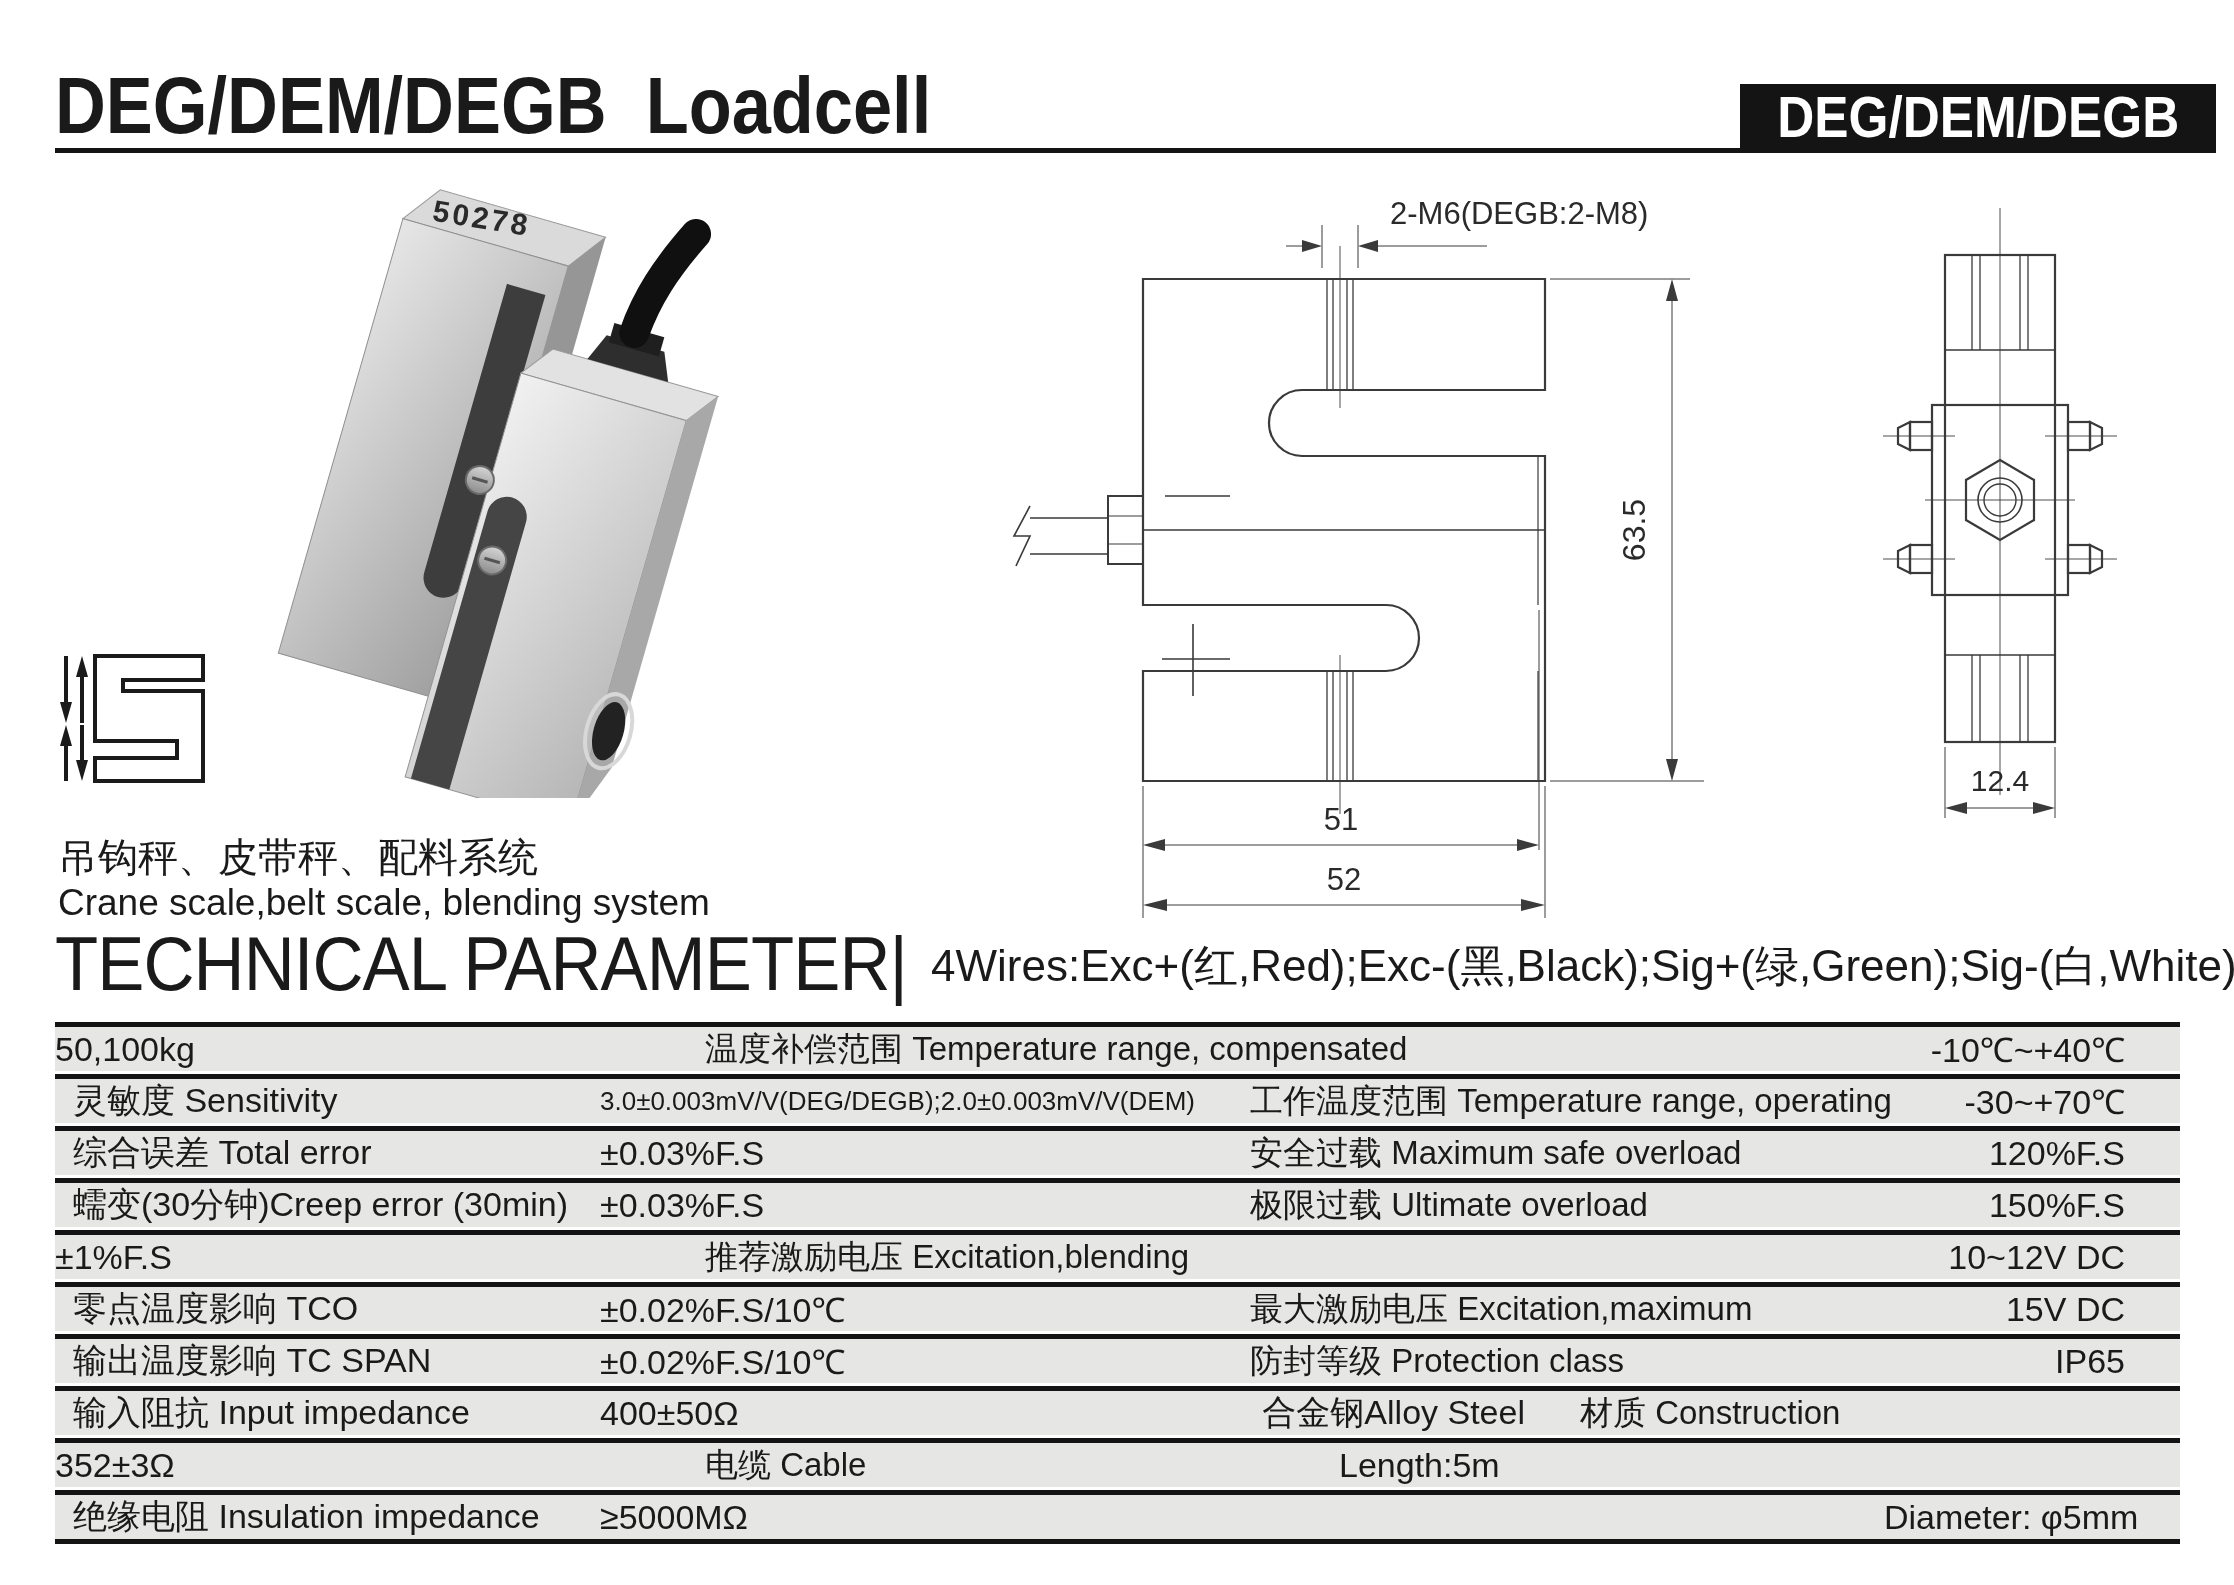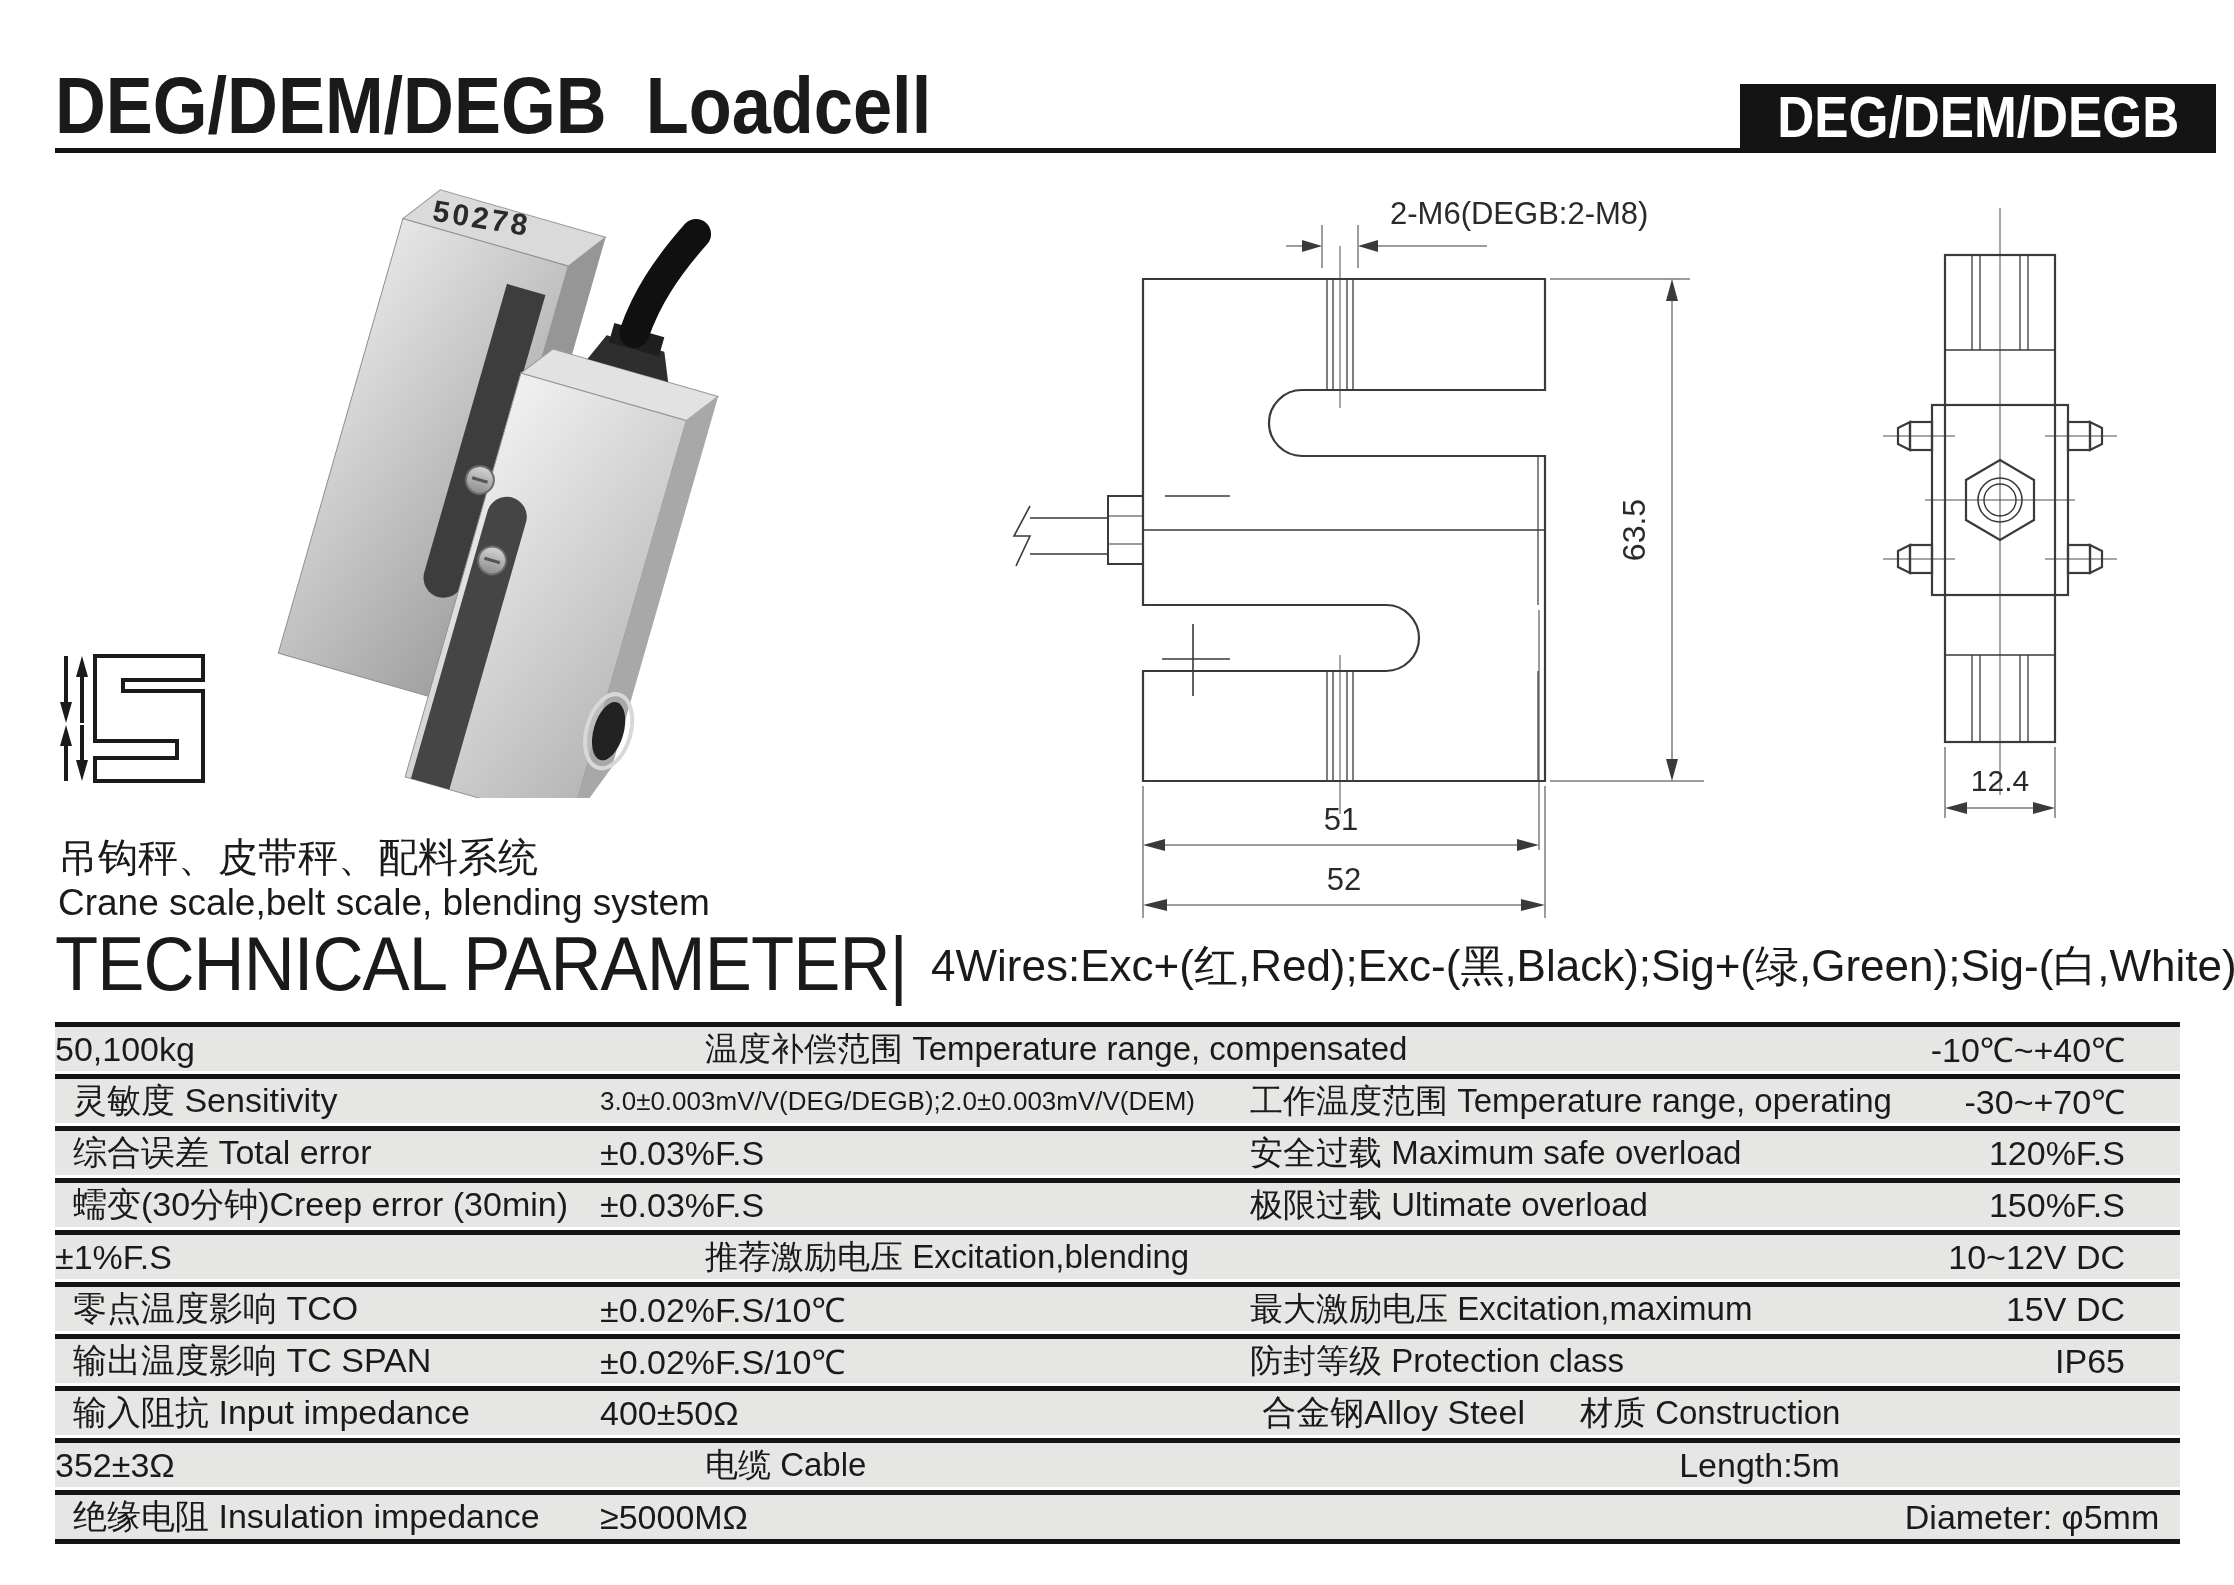--- a/index.html
+++ b/index.html
@@ -34,21 +34,21 @@
   .tech-table{position:absolute;left:55px;top:1022px;width:2125px;
               border-top:5px solid #141414;border-bottom:5px solid #141414;}
   .trow{display:flex;align-items:center;height:44px;background:#e6e6e4;}
   .sep{height:5px;background:#141414;border-top:3px solid #ffffff;}
   .c{white-space:nowrap;overflow:visible;box-sizing:border-box;}
   .c0{width:545px;padding-left:18px;font-size:34px;}
   .c1{width:650px;font-size:34px;}
   .c1.small{font-size:26px;}
   .c2{width:600px;font-size:33px;}
   .c3{flex:1;text-align:right;padding-right:55px;font-size:34px;}
-  .c3.left{text-align:center;padding-right:0;padding-left:34px;}
+  .c3.left{text-align:left;padding-right:0;padding-left:34px;}
 
   svg text{font-family:"Liberation Sans",sans-serif;fill:#2a2a2a;}
 </style>
 </head>
 <body>
 
 <div class="page">
 
   <h1 class="title">DEG/DEM/DEGB  Loadcell</h1>
   <div class="rule"></div>

